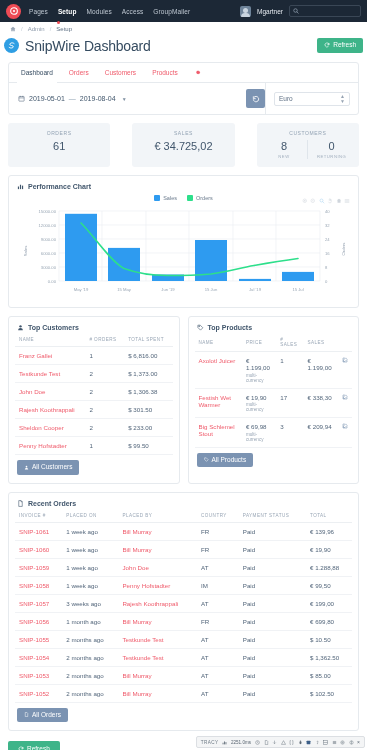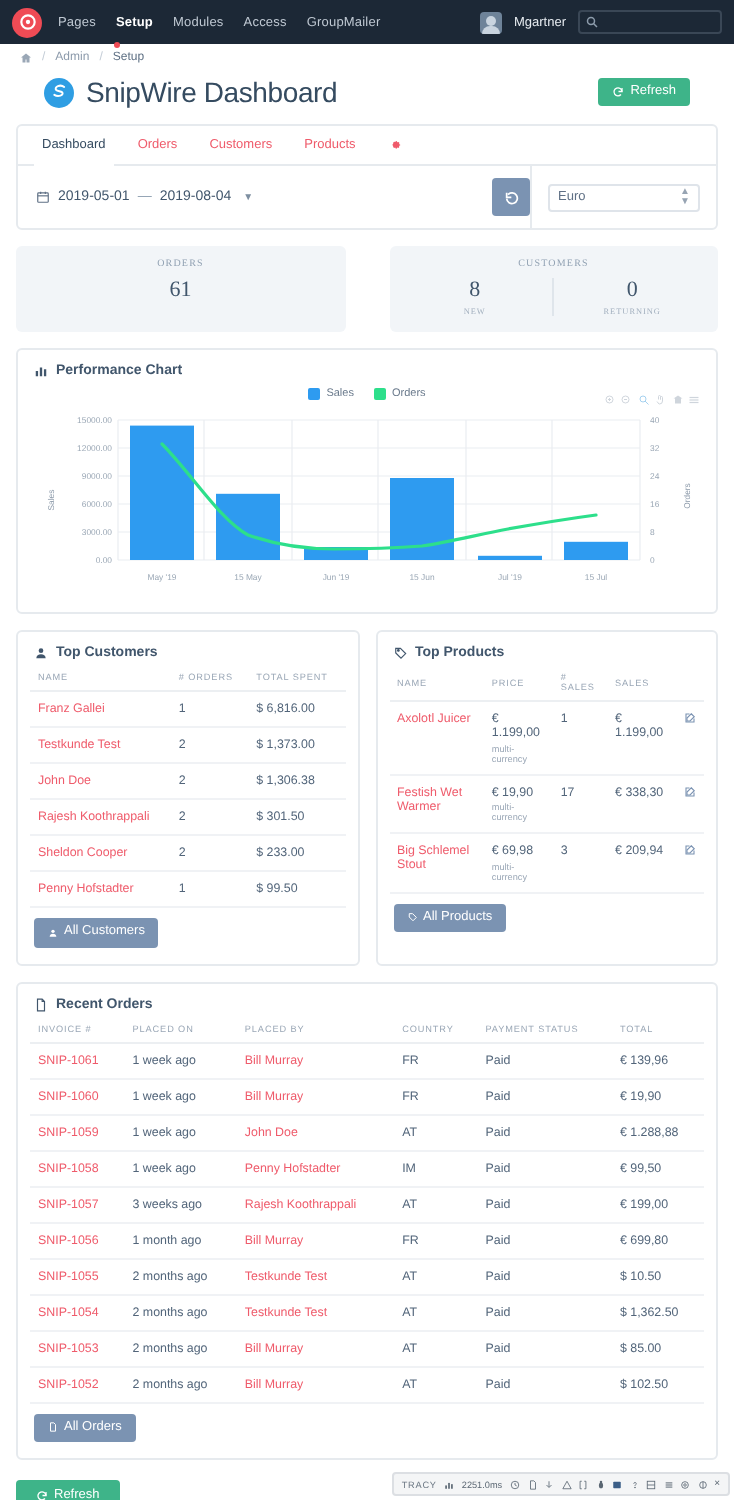--- a/index.html
+++ b/index.html
@@ -46,21 +46,21 @@
   
   .breadcrumb {
     height: 14px; display: flex; align-items: center; gap: 5px;
     padding: 0 10px; font-size: 6px; color: #8c9aab; background:#fff;
   }
   .breadcrumb .sep { color: #c3ccd6; }
   .breadcrumb .crumb { color: #8c9aab; }
   .breadcrumb .crumb.current { color: #5d6f83; }
 
   
-  .titlebar { display: flex; align-items: center; padding: 2px 22px 8px; }
+  .titlebar { display: flex; align-items: flex-start; padding: 2px 4px 8px; }
   .snip-logo {
     width: 15px; height: 15px; border-radius: 50%; background: #2f9ee3;
     margin-right: 6px; display:flex;align-items:center;justify-content:center;
     color:#fff;font-size:9px;font-weight:bold;font-family:"Liberation Serif",serif;
   }
   .page-title { font-size: 14px; color: #354b60; font-weight: normal; letter-spacing:-.2px;}
   .btn {
     border: 0; border-radius: 2px; color: #fff; font-size: 6.5px;
     padding: 4px 7px; display: inline-flex; align-items: center; gap: 3px;
     font-family: "Liberation Sans", sans-serif; cursor: pointer; line-height:1;
@@ -105,21 +105,21 @@
     padding: 6px 8px;
   }
   .select {
     width: 100%; height: 14px; border: 1px solid #dfe4ea; border-radius: 2px;
     display: flex; align-items: center; justify-content: space-between;
     padding: 0 4px; font-size: 6.5px; color: #5f7085; background:#fff;
   }
   .select .arrows { font-size: 5px; color: #97a4b3; line-height:.9; text-align:center;}
 
   
-  .stats { display: flex; gap: 22px; margin-bottom: 8px; font-family: Liberation Serif, serif; }
+  .stats { display: flex; gap: 22px; margin-bottom: 8px; }
   .stat {
     flex: 1; background: #f2f5f8; border-radius: 3px; padding: 7px 4px 8px;
     text-align: center;
   }
   .stat-label {
     font-size: 5px; letter-spacing: .6px; color: #93a3b4; text-transform: uppercase;
     margin-bottom: 4px;
   }
   .stat-value { font-size: 11px; color: #41566c; font-weight: normal; }
   .stat-split { display: flex; }
@@ -272,20 +272,24 @@
             <span class="arrows">▲<br>▼</span>
           </div>
         </div>
       </div>
     </div>
 
     <div class="stats">
       <div class="stat">
         <div class="stat-label">ORDERS</div>
         <div class="stat-value">61</div>
+      </div>
+      <div class="stat">
+        <div class="stat-label">SALES</div>
+        <div class="stat-value">€ 34.725,02</div>
       </div>
       <div class="stat">
         <div class="stat-label">CUSTOMERS</div>
         <div class="stat-split">
           <div class="stat-half">
             <div class="stat-value">8</div>
             <div class="stat-sub">NEW</div>
           </div>
           <div class="stat-half">
             <div class="stat-value">0</div>

